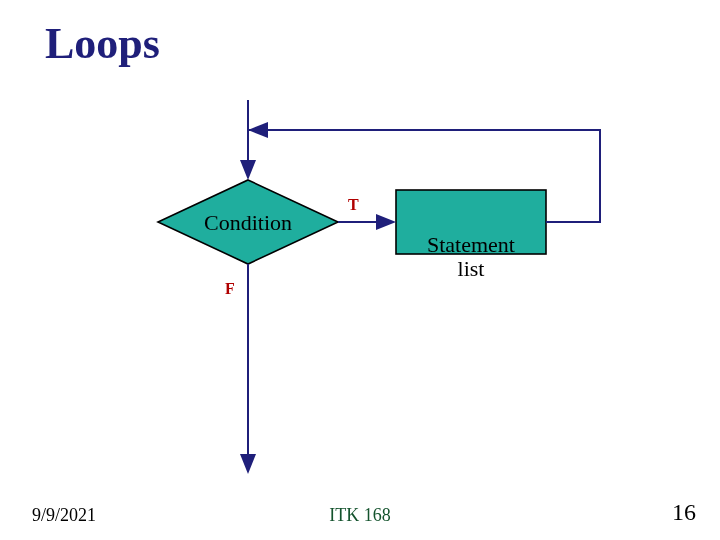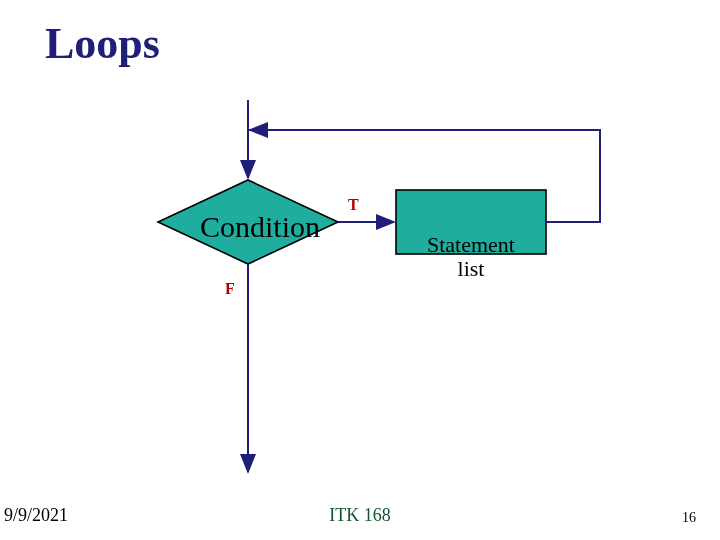--- a/index.html
+++ b/index.html
@@ -19,45 +19,45 @@
   .title {
     position: absolute;
     left: 45px;
     top: 18px;
     font-size: 44px;
     font-weight: bold;
     color: #1f1f7a;
   }
   .date {
     position: absolute;
-    left: 4px;
+    left: 32px;
     bottom: 14px;
     font-size: 18px;
     color: #000;
   }
   .course {
     position: absolute;
     left: 50%;
     transform: translateX(-50%);
     bottom: 14px;
     font-size: 18px;
     color: #14532d;
   }
   .slidenum {
     position: absolute;
     right: 24px;
     bottom: 14px;
-    font-size: 14px;
+    font-size: 24px;
     color: #000;
   }
 
   
   .condition-label {
     position: absolute;
-    font-size: 30px;
+    font-size: 22px;
     color: #000;
     text-align: center;
   }
   .statement-label {
     position: absolute;
     font-size: 22px;
     color: #000;
     text-align: center;
     line-height: 1.1;
     margin-top: 37px;

